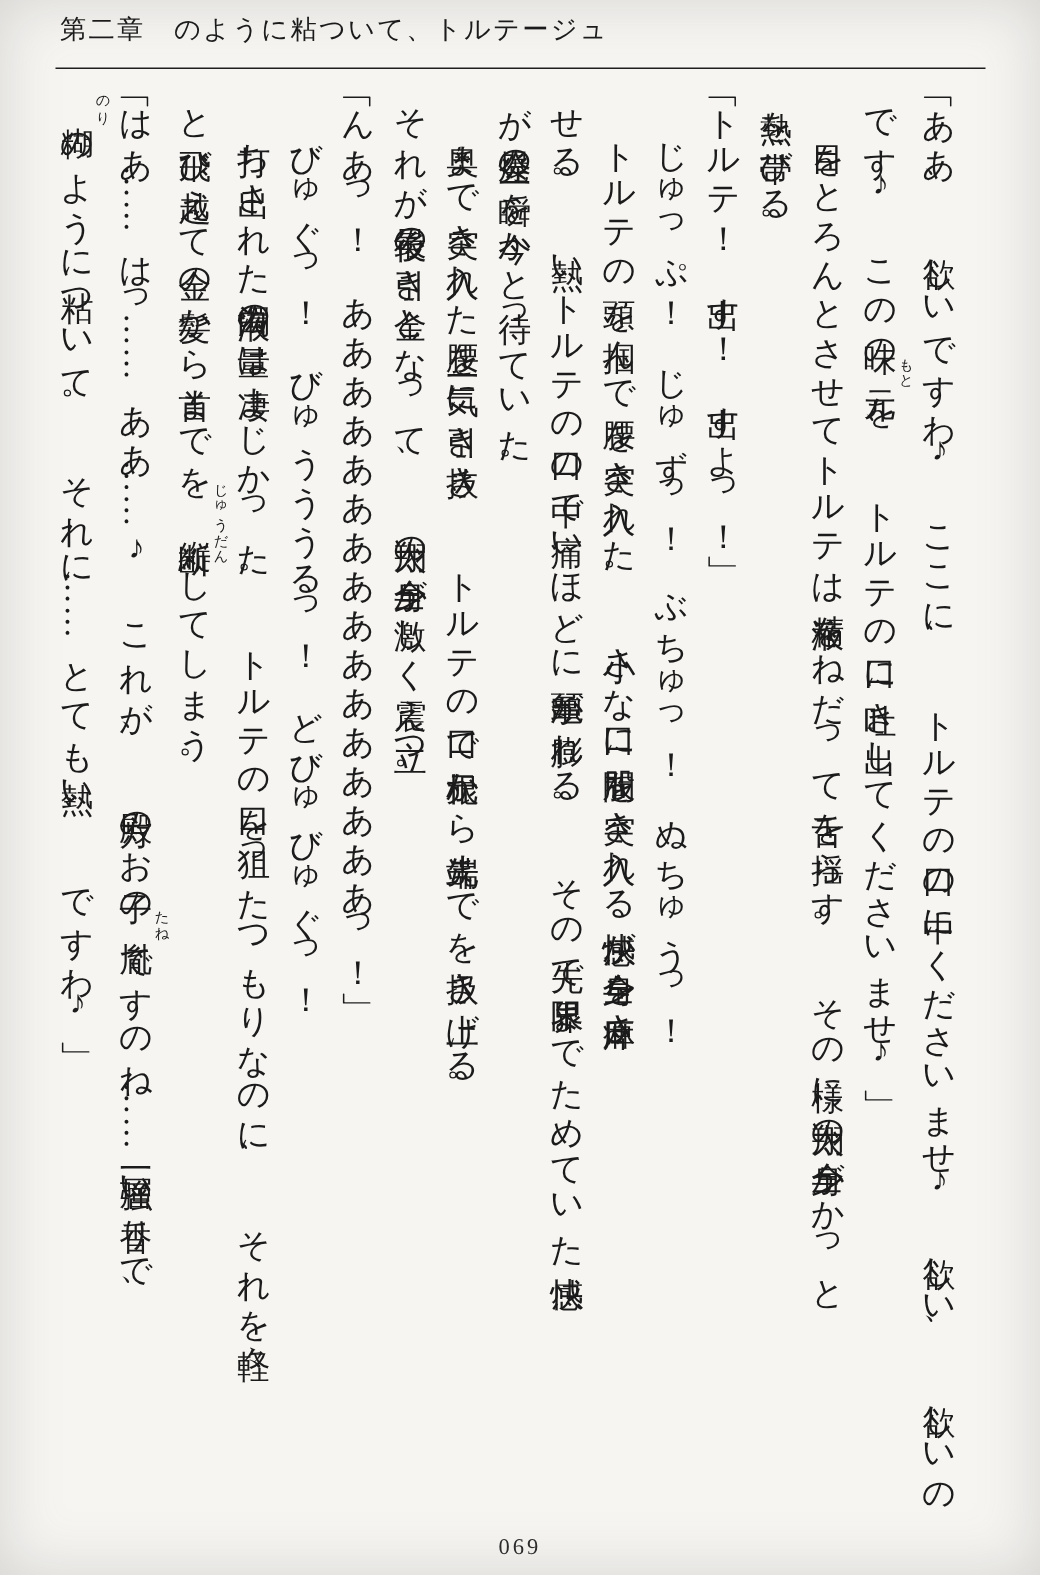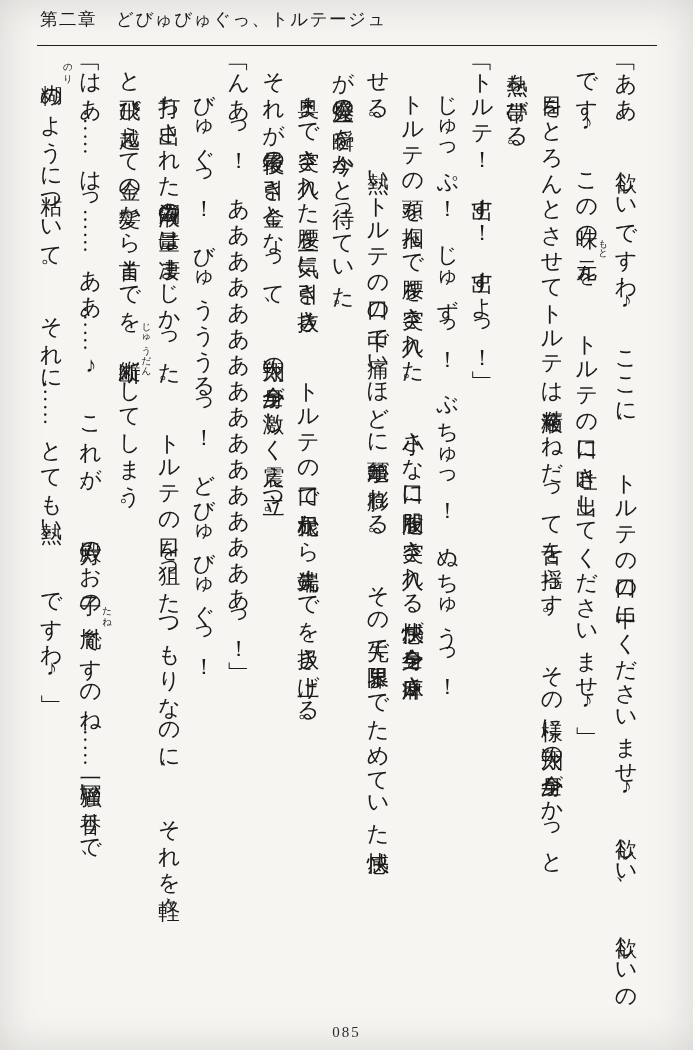--- a/index.html
+++ b/index.html
@@ -60,21 +60,21 @@
     font-size: 15px;
     letter-spacing: 2px;
     color: #2c2c2c;
   }
 </style>
 </head>
 <body>
 
 <div class="scan-vignette"></div>
 
-<h1 class="chapter-header">第二章　どびゅびゅぐっ、トルテージュ</h1>
+<h1 class="chapter-header">第二章　のように粘ついて、トルテージュ</h1>
 <div class="header-rule"></div>
 
 <main class="vtext">
   <p><span>「ああ、　欲しいですわ♪　ここに、　トルテの口の中にくださいませ♪　欲しい、　欲しいの</span></p>
   <p><span>です♪　この味の</span><ruby><span>元</span><rt>もと</rt></ruby><span>を、　トルテの口に吐き出してくださいませ♪」</span></p>
   <p><span>　目をとろんとさせてトルテは精液をねだって舌を揺らす。　その様に翔太の全身がかっと</span></p>
   <p><span>熱を帯びる。</span></p>
   <p><span>「トルテ！　出す！　出すよっ！」</span></p>
   <p><span>　じゅっぷ！　じゅずっ！　ぶちゅっ！　ぬちゅうっ！</span></p>
   <p><span>　トルテの頭を掴んで腰を突き入れた。　小さな口に股間を突き入れる快感が全身を麻痺さ</span></p>
@@ -83,13 +83,13 @@
   <p><span>　奥まで突き入れた腰を一気に引き抜き、　トルテの口で根元から先端までを扱き上げる。</span></p>
   <p><span>それが最後の引き金となって、　翔太の全身が激しく震え立つ。</span></p>
   <p><span>「んあっ！　ああああああああああああああああっ！」</span></p>
   <p><span>　びゅぐっ！　びゅうううるっ！　どびゅびゅぐっ！</span></p>
   <p><span>　打ち出された白濁液の量は凄まじかった。　トルテの口を狙ったつもりなのに、　それを軽々</span></p>
   <p><span>と飛び越えて金の髪から首までを</span><ruby><span>縦断</span><rt>じゅうだん</rt></ruby><span>してしまう。</span></p>
   <p><span>「はあ……はっ……ああ……♪　これが、　殿方のお子の</span><ruby><span>胤</span><rt>たね</rt></ruby><span>ですのね……一層強い香りで、</span></p>
   <p><span></span><ruby><span>糊</span><rt>のり</rt></ruby><span>のように粘ついて。　それに……とても熱い、　ですわ♪」</span></p>
 </main>
 
-<div class="page-number">085</div>
+<div class="page-number">069</div>
 
 </body></html>

